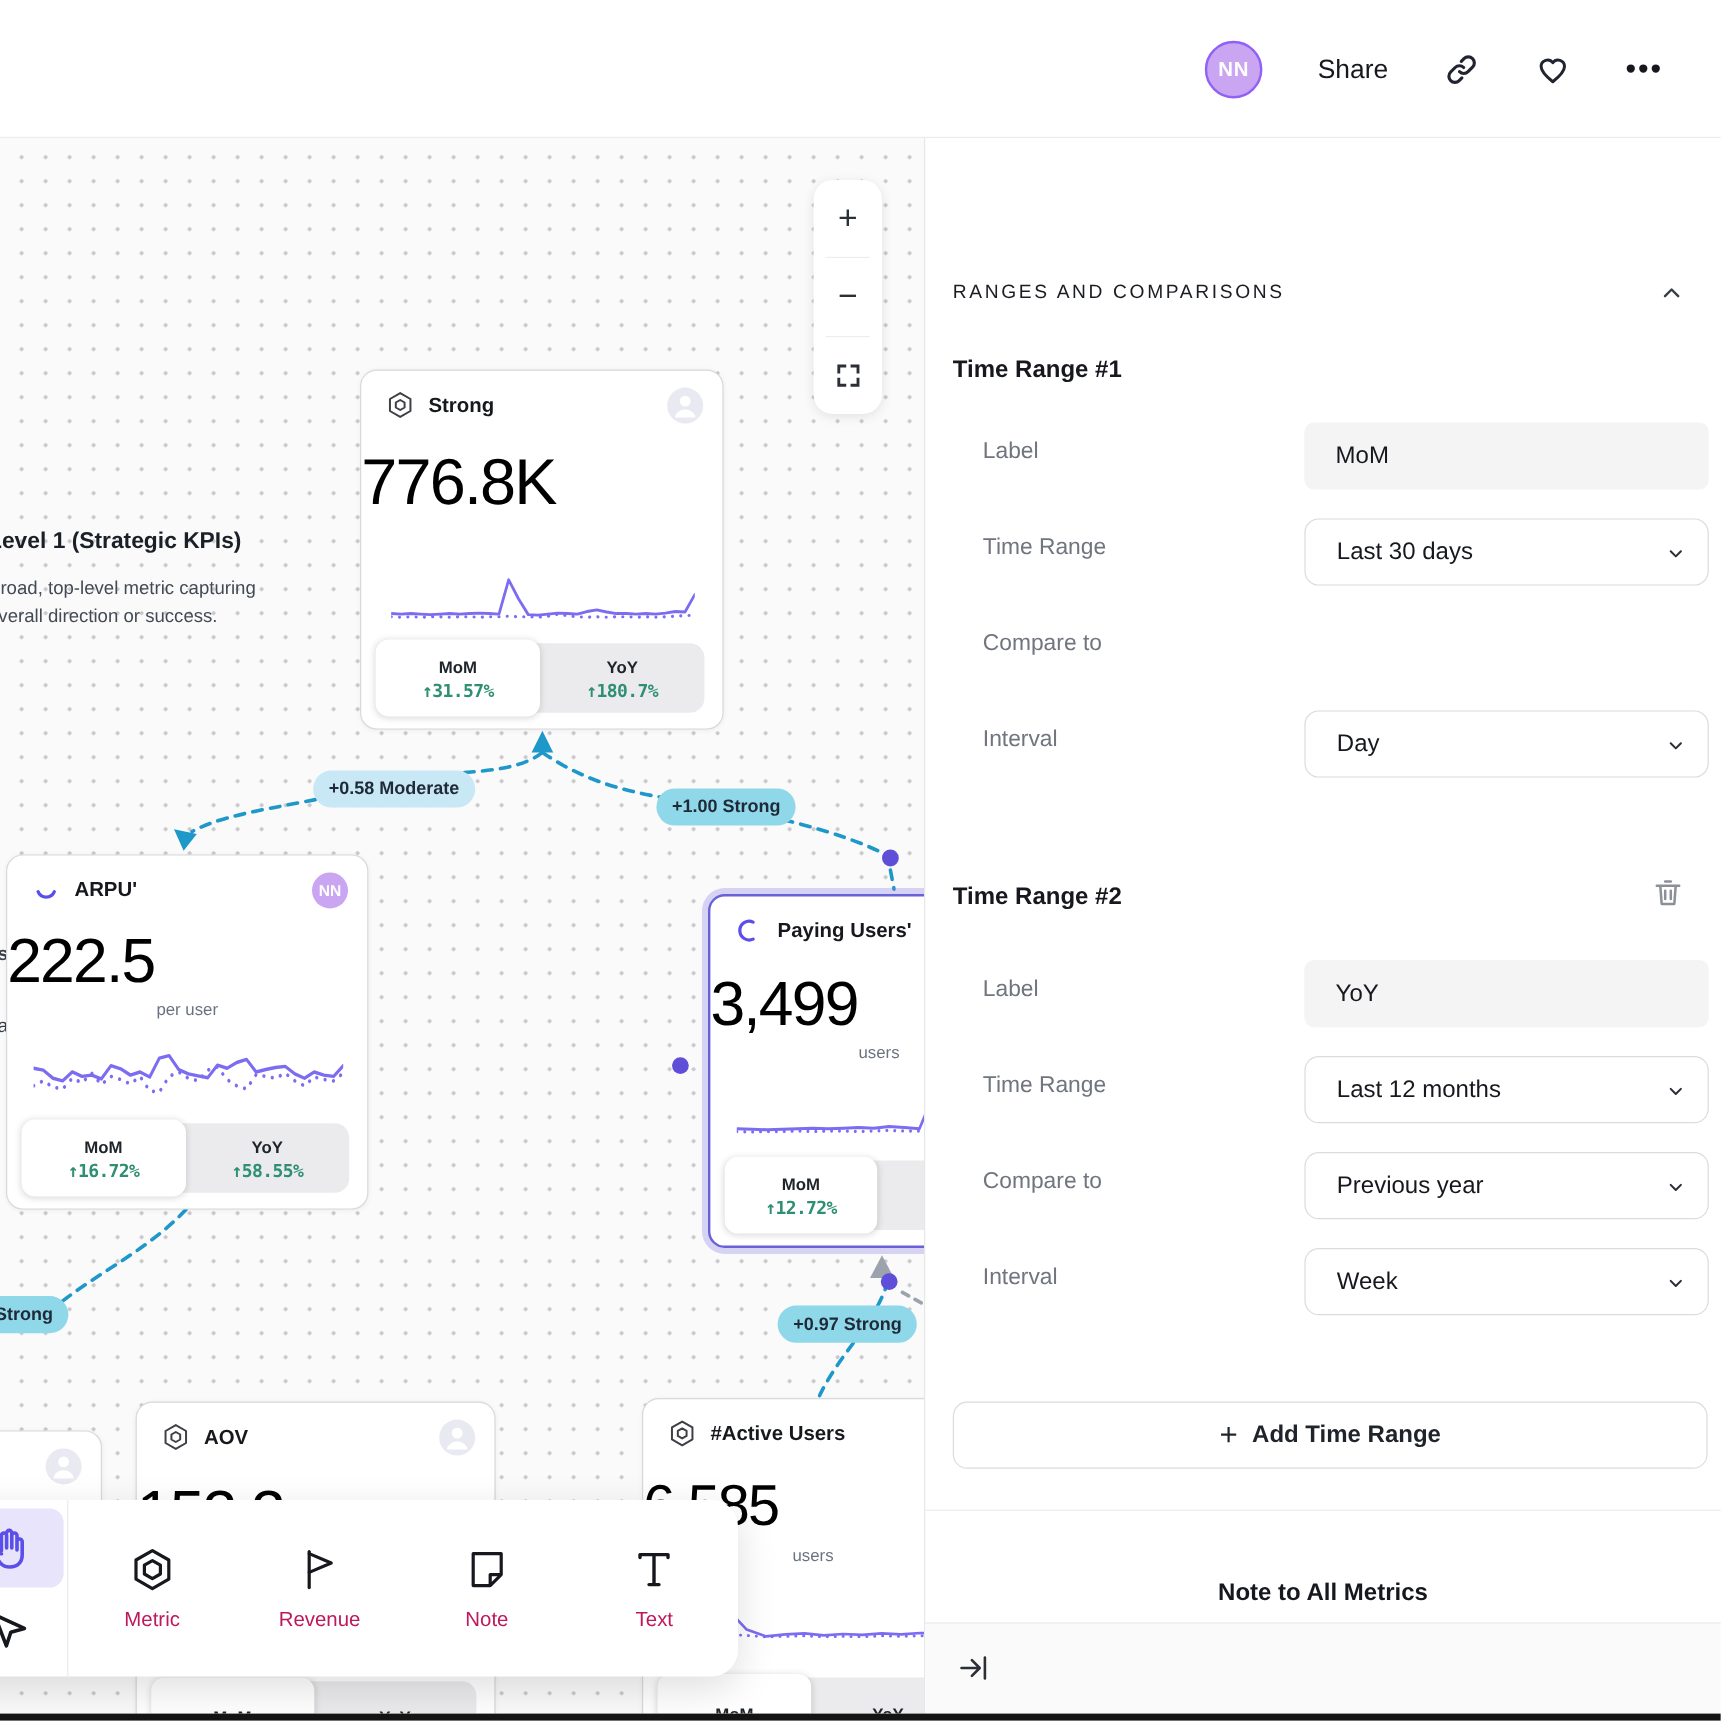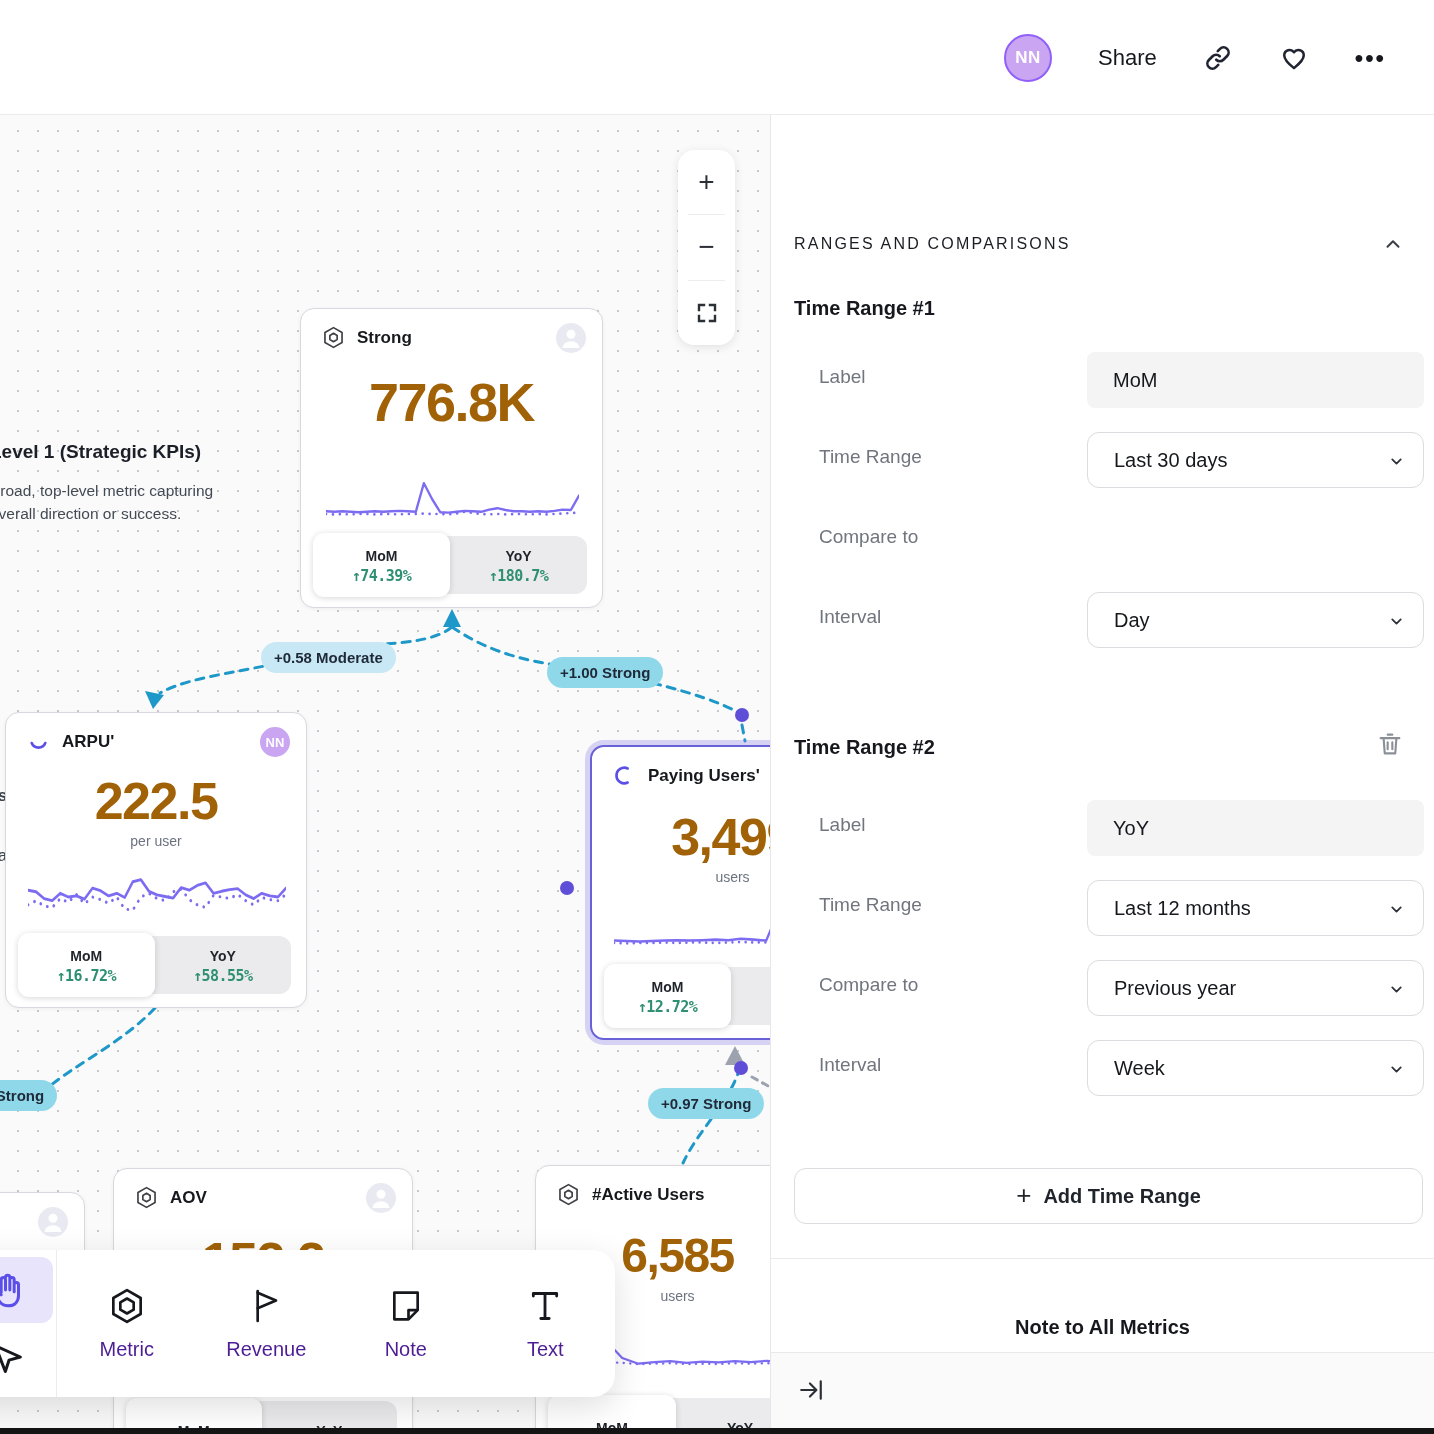--- a/index.html
+++ b/index.html
@@ -39,38 +39,38 @@
   .zoomctl .zdiv { height:1px; background:#eceded; margin:0 10px; }
 
   
   .card { position:absolute; background:#fff; border:1px solid #d8d8de; border-radius:14px; box-shadow:0 1px 4px rgba(0,0,0,.05); z-index:4; }
   .card.selected { border:2px solid #6961d8; box-shadow:0 0 0 5px rgba(130,120,230,.30); }
   .card-head { position:absolute; left:20px; top:16px; display:flex; align-items:center; gap:11px; }
   .card-title { font-size:17px; font-weight:600; color:#16181d; white-space:nowrap; }
   .card-avatar { position:absolute; top:14px; width:30px; height:30px; border-radius:50%; background:#e9e9f2; overflow:hidden; }
   .nn-badge { position:absolute; top:14px; width:30px; height:30px; border-radius:50%; background:#c9a5f2; color:#fff;
     font-size:13px; font-weight:700; display:flex; align-items:center; justify-content:center; }
-  .card-value { position:absolute; left:0; right:0; text-align:center; font-weight:700; color:#a16207; letter-spacing:-1.5px; }
+  .card-value { position:absolute; left:0; right:0; text-align:left; font-weight:400; color:#000000; letter-spacing:-1.5px; }
   .card-unit { position:absolute; left:0; right:0; text-align:center; font-size:14px; color:#6b7280; }
   .spark { position:absolute; }
   .seg { position:absolute; left:15px; right:15px; height:58px; background:#ebebed; border-radius:12px; display:flex; }
   .seg-half { flex:1; display:flex; flex-direction:column; align-items:center; justify-content:center; gap:3px; padding-top:2px; }
   .seg-half.on { background:#fff; border-radius:11px; margin:-3px 0 -3px -3px; box-shadow:0 1px 6px rgba(0,0,0,.16); z-index:1; }
   .seg-label { font-size:14px; font-weight:700; color:#1f242b; }
   .seg-val { font-family:"DejaVu Sans Mono", monospace; font-size:15px; font-weight:600; color:#2e8f72; letter-spacing:-0.5px; }
 
   
   .toolbar { position:absolute; left:-45px; top:1135px; width:660px; height:147px; background:#fff; border-radius:22px;
     box-shadow:0 10px 34px rgba(0,0,0,.13); z-index:20; }
   .toolbar .leftcol { position:absolute; left:0; top:0; width:102px; height:147px; border-right:1px solid #ececef; }
   .tool-cell { position:absolute; left:6px; width:92px; height:66px; border-radius:12px; display:flex; align-items:center; justify-content:center; }
   .tool-cell.sel { background:#e7e4fb; }
   .tools-row { position:absolute; left:102px; top:0; right:0; height:147px; display:flex; }
   .tool-item { flex:1; display:flex; flex-direction:column; align-items:center; justify-content:center; gap:12px; }
-  .tool-label { font-size:20px; color:#4c1d95; }
+  .tool-label { font-size:17px; color:#be185d; }
   .ticon { width:40px; height:40px; }
 
   
   .panel { position:absolute; left:770px; top:115px; width:664px; height:1313px; background:#fff; border-left:1px solid #e7e7ea; z-index:30; }
   .tabs { position:absolute; left:0; top:0; width:100%; height:73px; border-bottom:1px solid #e8e8ea; }
   .tab { position:absolute; top:0; height:73px; display:flex; align-items:center; font-size:20px; color:#82878f; font-weight:500; }
   .tab.active { color:#5b51d8; font-weight:600; }
   .tab-underline { position:absolute; top:66px; height:6px; width:80px; border-radius:4px; background:#5b51d8; }
   .section-row { position:absolute; left:23px; right:30px; top:118px; display:flex; justify-content:space-between; align-items:center; }
   .section-title { font-size:16px; font-weight:400; letter-spacing:2.2px; color:#1a1d22; }
@@ -182,21 +182,21 @@
           </svg>
       </div>
       <div class="card-value" style="top:62px; font-size:54px;">776.8K</div>
       <svg class="spark" style="left:25px; top:162px; width:253px; height:52px;" viewBox="0 0 260 52" preserveAspectRatio="none">
           <polyline points="0.0,43.0 8.4,43.4 16.8,43.0 25.2,43.4 33.5,43.0 41.9,43.0 50.3,43.4 58.7,43.0 67.1,43.0 75.5,43.4 83.9,43.0 92.3,43.0 100.6,42.5 109.0,43.0 117.4,43.0 125.8,43.4 134.2,42.5 142.6,40.8 151.0,42.1 159.4,43.0 167.7,43.4 176.1,43.0 184.5,43.4 192.9,43.0 201.3,43.0 209.7,43.4 218.1,43.0 226.5,43.4 234.8,43.0 243.2,42.5 251.6,42.1 260.0,41.6" fill="none" stroke="#7c6cf2" stroke-width="2.6" stroke-linecap="round" stroke-dasharray="0.1 7"></polyline>
           <polyline points="0.0,40.3 8.4,40.8 16.8,40.3 25.2,40.8 33.5,41.2 41.9,40.8 50.3,40.3 58.7,40.8 67.1,40.3 75.5,39.9 83.9,40.3 92.3,40.8 100.6,12.2 109.0,28.0 117.4,41.2 125.8,41.6 134.2,40.8 142.6,39.9 151.0,40.3 159.4,40.8 167.7,38.6 176.1,37.2 184.5,39.0 192.9,40.3 201.3,40.3 209.7,40.8 218.1,40.3 226.5,40.8 234.8,39.9 243.2,38.6 251.6,39.0 260.0,24.5" fill="none" stroke="#7c6cf2" stroke-width="2.4" stroke-linejoin="round" stroke-linecap="round"></polyline>
         </svg>
       <div class="seg" style="bottom:13px;">
         <div class="seg-half on">
           <span class="seg-label">MoM</span>
-          <span class="seg-val">↑74.39%</span>
+          <span class="seg-val">↑31.57%</span>
         </div>
         <div class="seg-half">
           <span class="seg-label">YoY</span>
           <span class="seg-val">↑180.7%</span>
         </div>
       </div>
     </div>
 
     <div class="card" style="left:5px; top:597px; width:302px; height:296px;">
       <div class="card-head">

